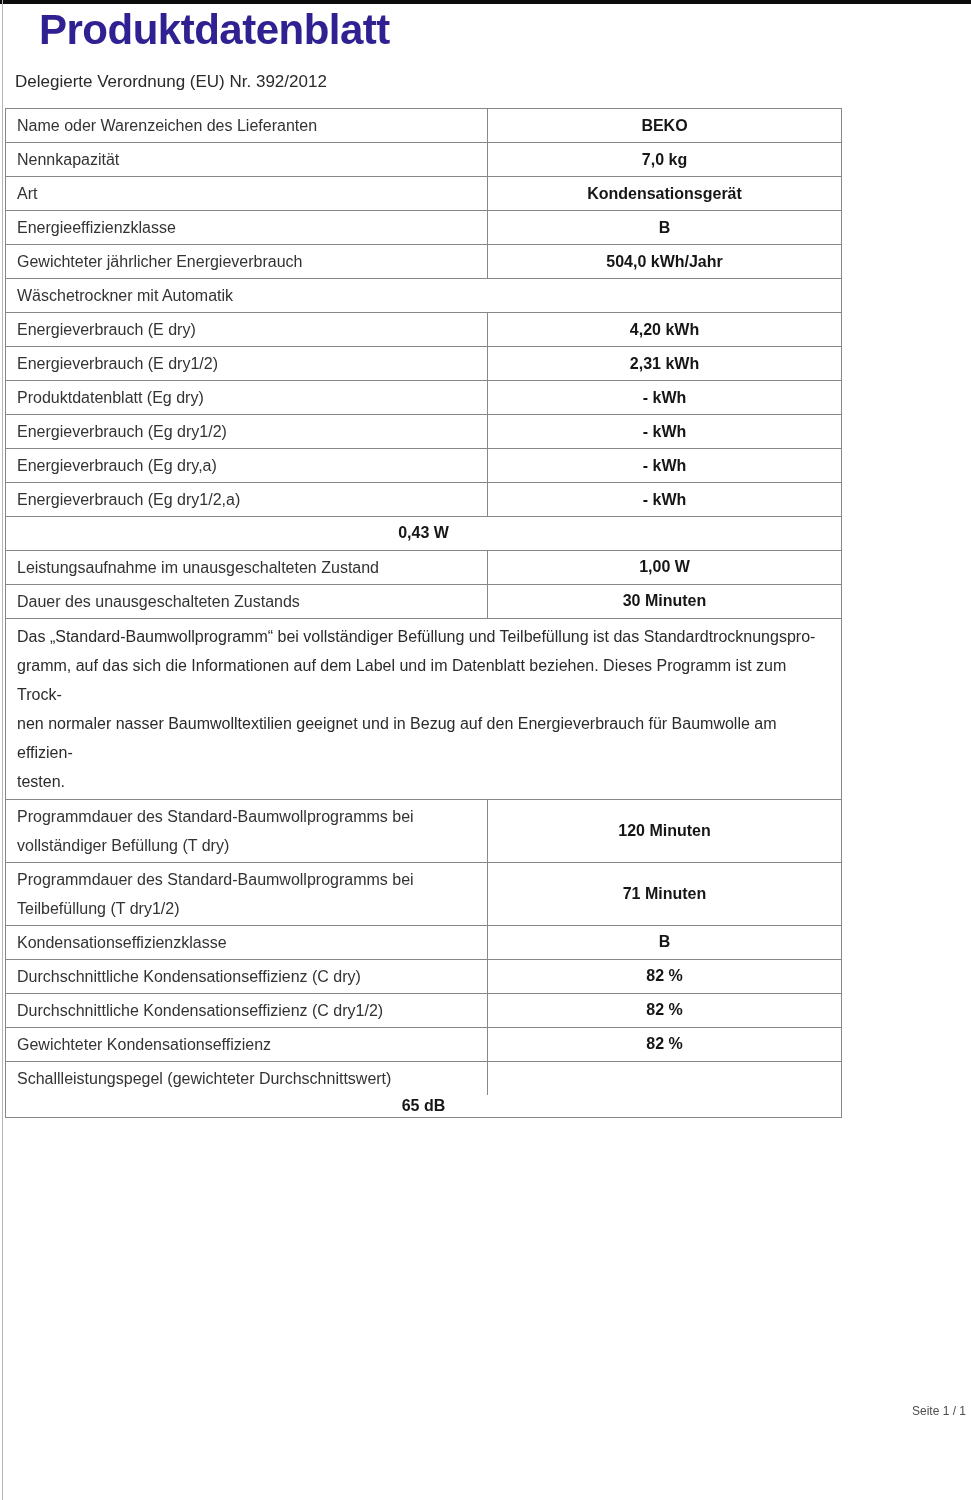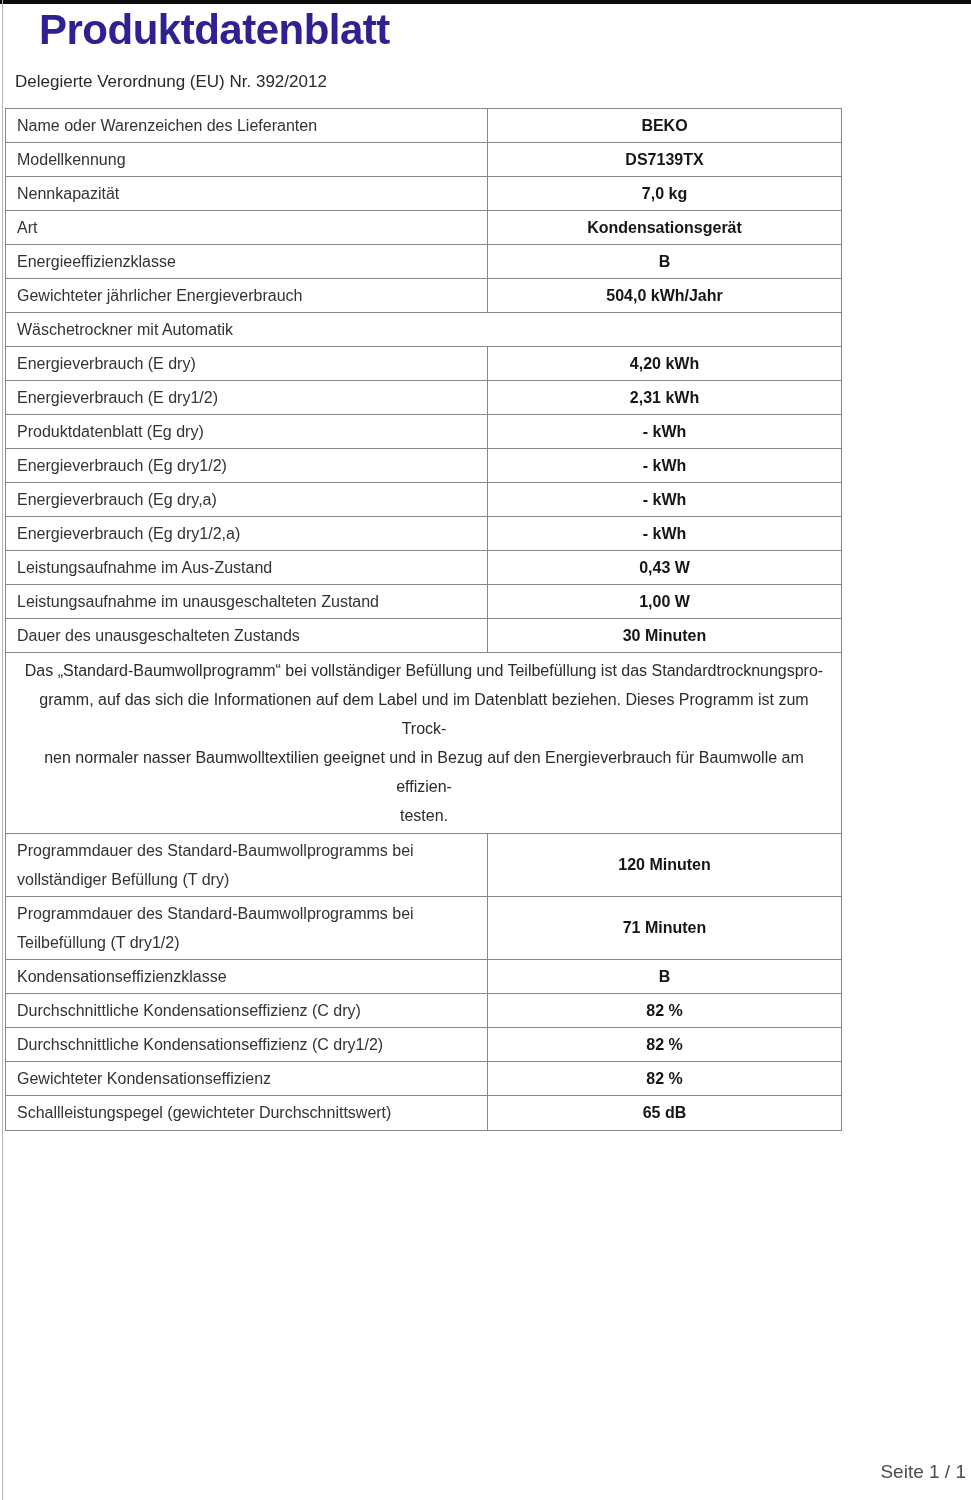--- a/index.html
+++ b/index.html
@@ -53,21 +53,21 @@
     box-sizing: border-box;
     border: 1px solid #878787;
   }
   .row {
     display: flex;
     align-items: stretch;
     border-bottom: 1px solid #878787;
     box-sizing: border-box;
     min-height: 33.5px;
   }
-  .row:last-child { border-bottom: none; }
+  .row:last-child { border-bottom: none; flex-direction: column; }
   .cell-label {
     width: 482px;
     box-sizing: border-box;
     border-right: 1px solid #878787;
     padding: 2px 10px 2px 11px;
     font-size: 16px;
     line-height: 29px;
     color: #333333;
     display: flex;
     align-items: center;
@@ -91,50 +91,45 @@
     color: #333333;
     display: flex;
     align-items: center;
   }
   .row-note-text {
     padding: 3px 10px 3px 11px;
     font-size: 16px;
     line-height: 29px;
     color: #2b2b2b;
     white-space: pre-line;
-    text-align: center;
   }
   .footer {
     position: absolute;
-    top: 1461px;
+    top: 1404px;
     right: 5px;
-    font-size: 19px;
+    font-size: 12px;
     color: #4c4c4c;
     white-space: nowrap;
   }
 </style>
 </head>
 <body>
 
 <div class="edge-top"></div>
 <div class="edge-left"></div>
 
 <div class="title" style="color: rgb(47, 33, 145); margin-left: 24px;">Produktdatenblatt</div>
 <div class="subtitle">Delegierte Verordnung (EU) Nr. 392/2012</div>
 
 <div class="spec-table" id="spec-table">
     <div class="row">
       <div class="cell-label">Name oder Warenzeichen des Lieferanten</div>
       <div class="cell-value">BEKO</div>
     </div>
     <div class="row">
-      <div class="cell-label">Modellkennung</div>
-      <div class="cell-value">DS7139TX</div>
-    </div>
-    <div class="row">
       <div class="cell-label">Nennkapazität</div>
       <div class="cell-value">7,0 kg</div>
     </div>
     <div class="row">
       <div class="cell-label">Art</div>
       <div class="cell-value">Kondensationsgerät</div>
     </div>
     <div class="row">
       <div class="cell-label">Energieeffizienzklasse</div>
       <div class="cell-value">B</div>
@@ -164,21 +159,20 @@
     </div>
     <div class="row">
       <div class="cell-label">Energieverbrauch (Eg dry,a)</div>
       <div class="cell-value">- kWh</div>
     </div>
     <div class="row">
       <div class="cell-label">Energieverbrauch (Eg dry1/2,a)</div>
       <div class="cell-value">- kWh</div>
     </div>
     <div class="row">
-      <div class="cell-label">Leistungsaufnahme im Aus-Zustand</div>
       <div class="cell-value">0,43 W</div>
     </div>
     <div class="row">
       <div class="cell-label">Leistungsaufnahme im unausgeschalteten Zustand</div>
       <div class="cell-value">1,00 W</div>
     </div>
     <div class="row">
       <div class="cell-label">Dauer des unausgeschalteten Zustands</div>
       <div class="cell-value">30 Minuten</div>
     </div>

